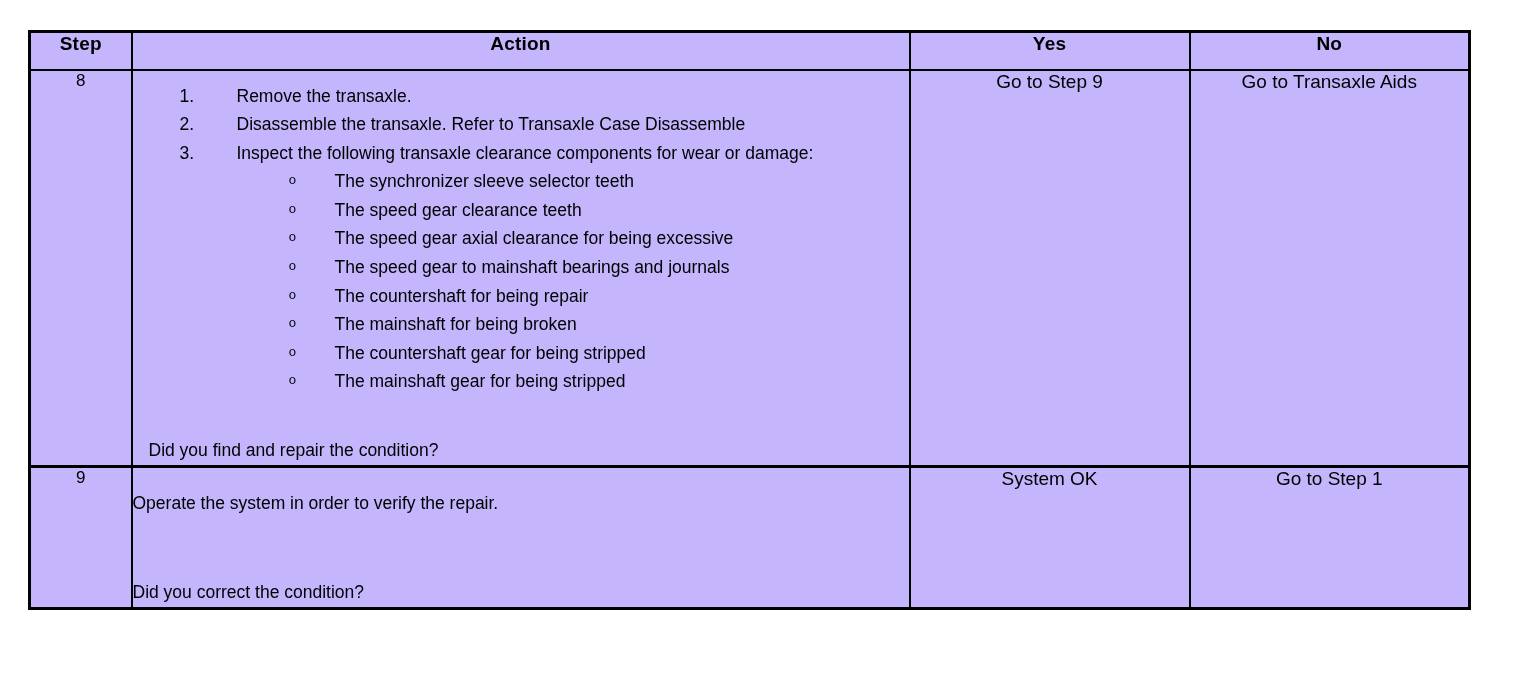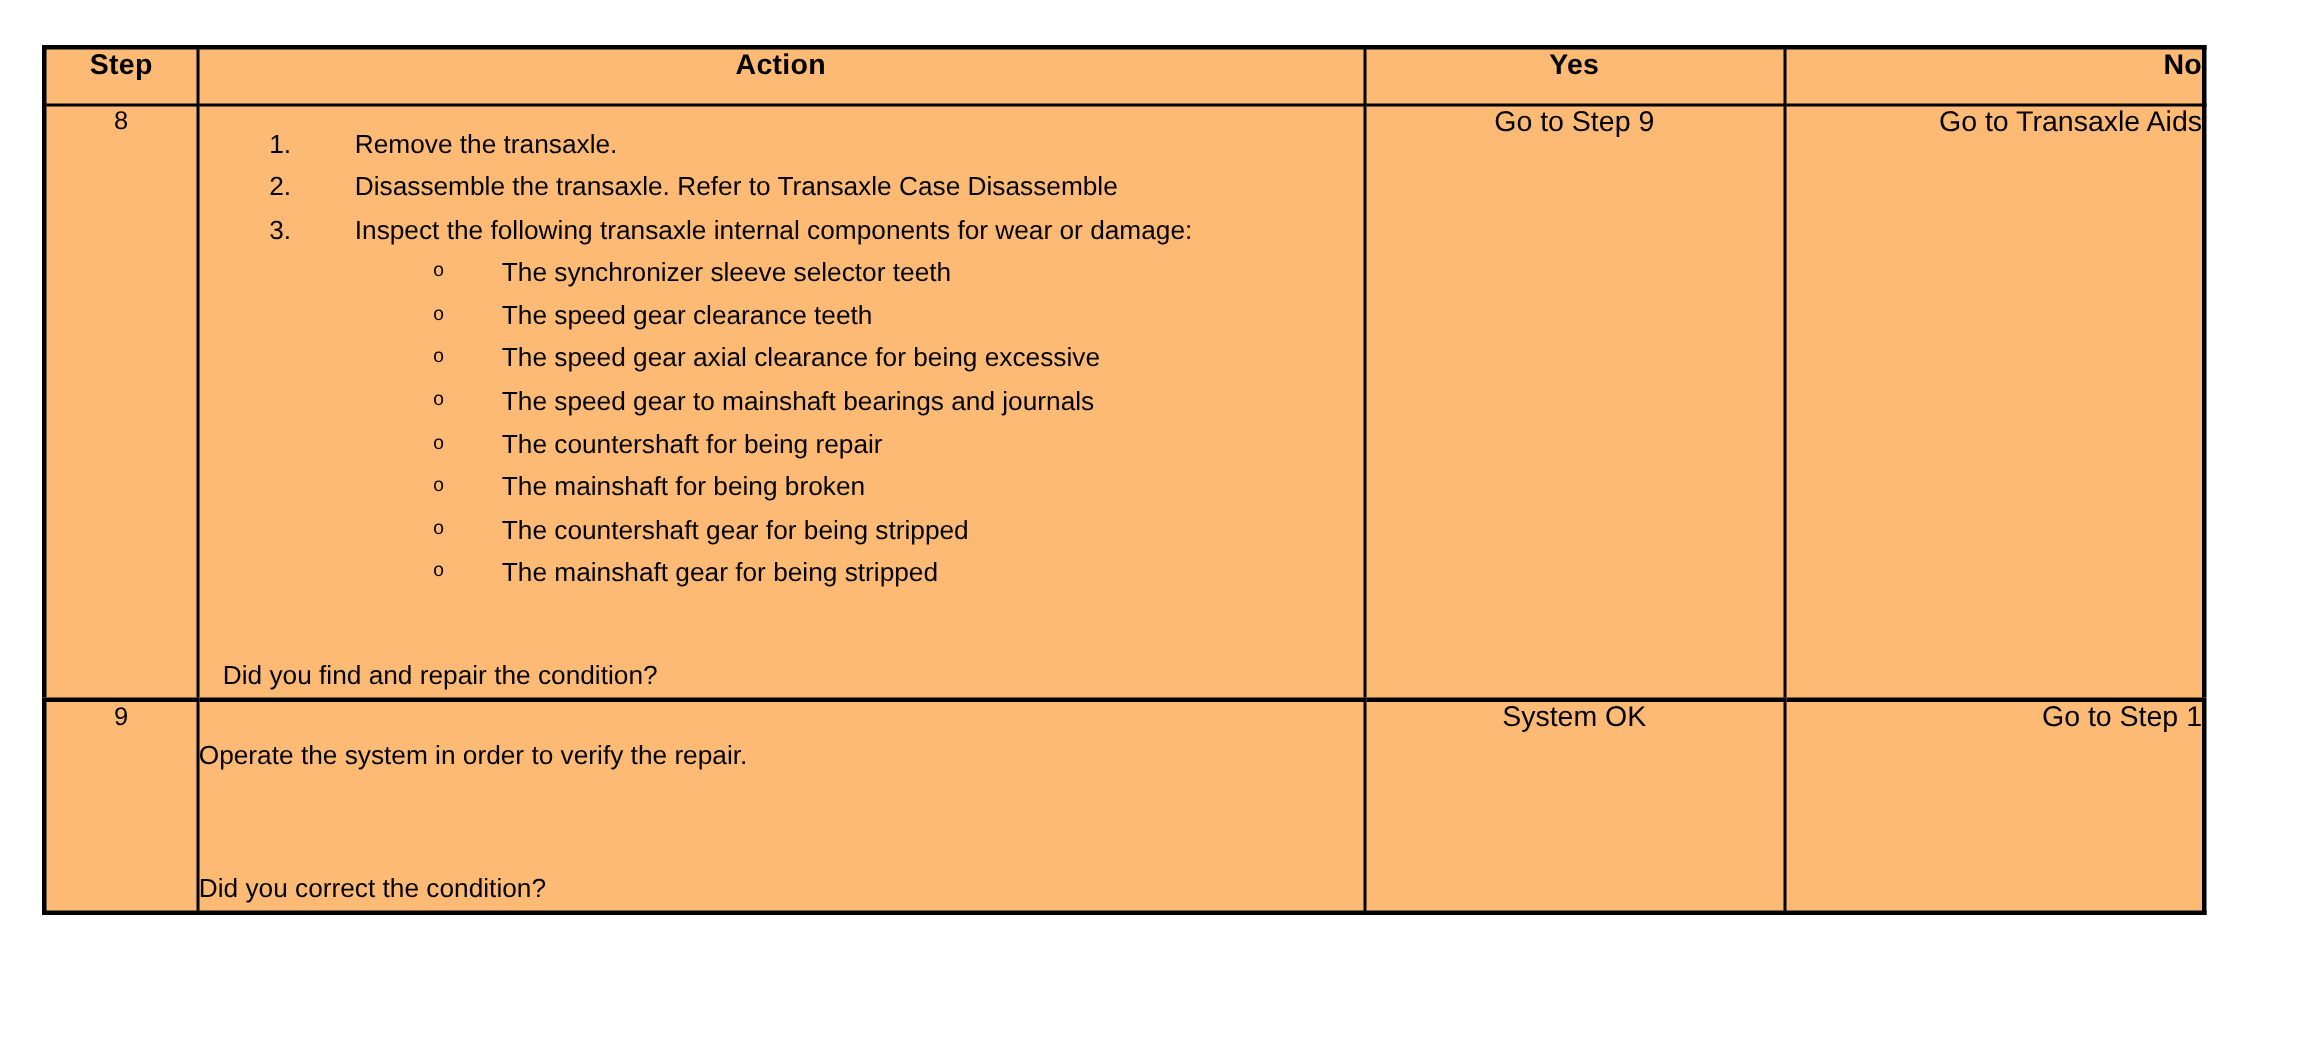--- a/index.html
+++ b/index.html
@@ -33,32 +33,32 @@
   .diag-table col.c-step   { width: 102px; }
   .diag-table col.c-action { width: 778px; }
   .diag-table col.c-yes    { width: 280px; }
   .diag-table col.c-no     { width: 280px; }
 
   .diag-table th,
   .diag-table td {
     border: 2px solid #000;
     padding: 0;
     vertical-align: top;
-    background: #fdba74;
+    background: #c4b5fd;
   }
 
   
   .diag-table { border: 3px solid #000; }
   thead th { border-bottom-width: 3px; }
   thead th { border-top-width: 0; }
   tbody tr.row-8 > td { border-bottom-width: 3px; }
   tbody tr > td:first-child,
   thead th:first-child { border-left-width: 0; }
   tbody tr > td:last-child,
-  thead th:last-child { border-right-width: 0; text-align: right; }
+  thead th:last-child { border-right-width: 0; }
   tbody tr.row-9 > td { border-bottom-width: 0; }
 
   
   thead th {
     height: 38px;
     font-size: 19px;
     font-weight: bold;
     text-align: center;
     vertical-align: middle;
     letter-spacing: 0.2px;
@@ -164,21 +164,21 @@
             <li>
               <span class="num">1.</span>
               <span>Remove the transaxle.</span>
             </li>
             <li>
               <span class="num">2.</span>
               <span>Disassemble the transaxle. Refer to Transaxle Case Disassemble</span>
             </li>
             <li>
               <span class="num">3.</span>
-              <span>Inspect the following transaxle internal components for wear or damage:</span>
+              <span>Inspect the following transaxle clearance components for wear or damage:</span>
 
               <ul class="subs">
                 <li>
                   <span class="bullet">o</span>
                   <span>The synchronizer sleeve selector teeth</span>
                 </li>
                 <li>
                   <span class="bullet">o</span>
                   <span>The speed gear clearance teeth</span>
                 </li>

